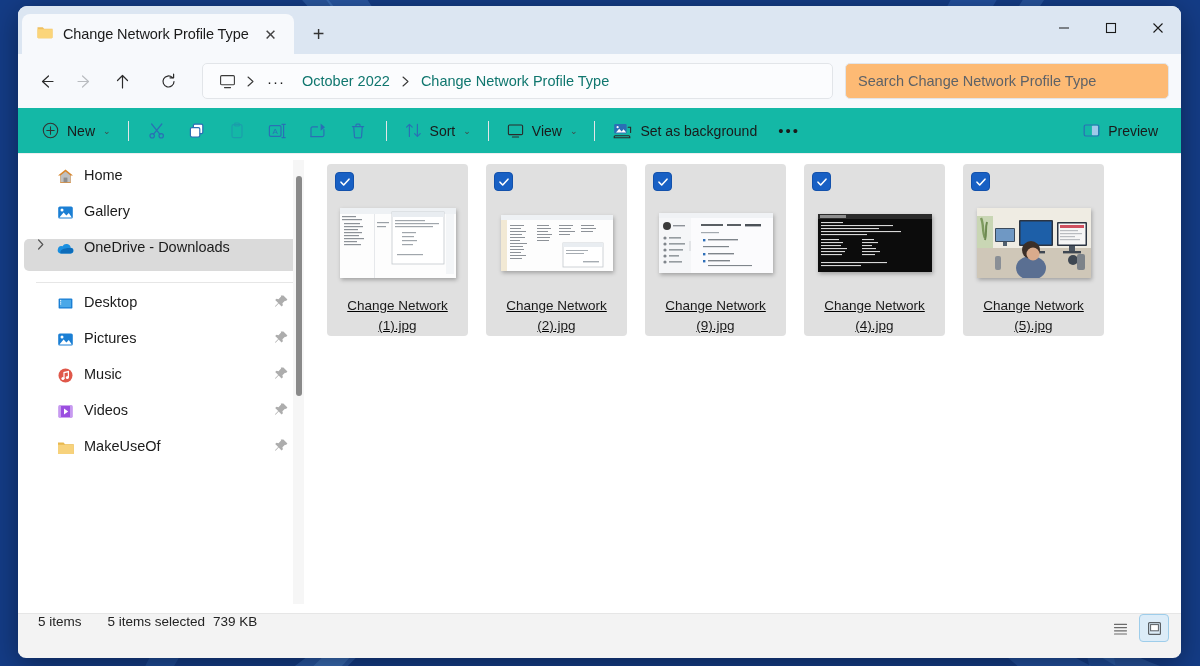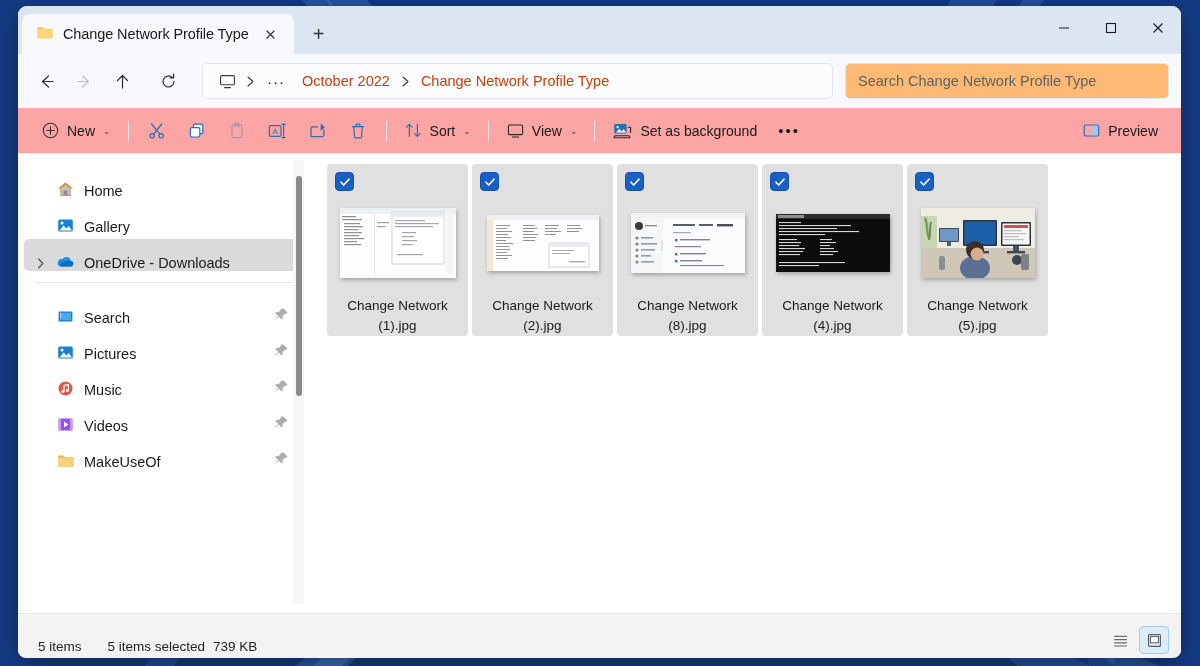--- a/index.html
+++ b/index.html
@@ -108,21 +108,21 @@
     background: #fbfcfe;
     border: 1px solid #e2e5e9;
     border-radius: 5px;
     margin-left: 14px;
     display: flex; align-items: center;
     padding: 0 10px;
     gap: 2px;
     min-width: 0;
   }
   .crumb {
-    font-size: 14.5px; color: #c2410c;
+    font-size: 14.5px; color: #0f766e;
     padding: 3px 7px; border-radius: 4px;
     white-space: nowrap;
   }
   .crumb-sep { color: #444; font-size: 13px; padding: 0 2px; display:flex; align-items:center; }
   .crumb-ellipsis { color: #1b1b1b; font-size: 15px; padding: 0 8px; letter-spacing: 1px; }
 
   .searchbox {
     width: 324px; height: 36px;
     background: #fdba74;
     border: 1px solid #e2e5e9;
@@ -136,21 +136,21 @@
   .searchbox input {
     border: 0; outline: 0; background: transparent;
     font-family: inherit; font-size: 14.5px; color: #5b5f63;
     width: 100%;
   }
   .searchbox input::placeholder { color: #5e6267; }
 
   
   .cmdbar {
     height: 46px;
-    background: #fca5a5;
+    background: #14b8a6;
     display: flex; align-items: center;
     padding: 0 14px;
     border-bottom: 1px solid #eceef0;
     gap: 0;
   }
   .cmd {
     display: flex; align-items: center; gap: 7px;
     height: 32px; padding: 0 9px;
     border-radius: 5px;
     color: #1a1a1a; font-size: 14px;
@@ -168,21 +168,21 @@
   .main { display: flex; height: 459px; background: #fff; }
 
   .sidebar {
     width: 291px;
     background: #fff;
     position: relative;
     padding-top: 9px;
     overflow: hidden;
   }
   .navitem {
-    display: flex; align-items: flex-end;
+    display: flex; align-items: flex-start;
     height: 32px; margin: 4px 10px 4px 6px;
     padding-left: 6px;
     border-radius: 5px;
     position: relative;
   }
   .navitem.selected { background: #dadada; }
   .nav-chev {
     width: 22px; text-align: center; color: #555; font-size: 10px;
     flex: none;
   }
@@ -201,21 +201,21 @@
     width: 6px; height: 220px;
     background: #8a8a8a; border-radius: 3px;
   }
 
   .content {
     flex: 1;
     background: #fff;
     padding: 10px 0 0 18px;
     position: relative;
   }
-  .grid { display: flex; gap: 4px; flex-wrap: wrap; }
+  .grid { display: flex; gap: 18px; flex-wrap: wrap; text-decoration: underline; }
 
   .tile {
     width: 141px; height: 172px;
     background: #e0e0e0;
     border-radius: 4px;
     position: relative;
     display: flex; flex-direction: column; align-items: center;
     padding-top: 6px;
   }
   .checkbox {
@@ -241,21 +241,21 @@
     font-size: 13.5px; color: #1b1b1b;
     text-align: center; line-height: 20px;
     margin-top: 6px; width: 128px;
   }
 
   
   .statusbar {
     height: 41px;
     background: #f3f3f3;
     border-top: 1px solid #e6e6e6;
-    display: flex; align-items: flex-end;
+    display: flex; align-items: flex-start;
     padding: 0 12px 0 20px;
   }
   .status-text { font-size: 13.5px; color: #232323; }
   .status-gap { width: 26px; }
   .status-gap2 { width: 8px; }
   .viewtoggles { margin-left: auto; display: flex; gap: 4px; align-items: center; }
   .vt {
     width: 30px; height: 28px;
     display: flex; align-items: center; justify-content: center;
     border-radius: 4px;
@@ -531,21 +531,21 @@
 
       <div class="navitem">
         <span class="nav-chev"></span>
         <span class="nav-ico">
           <svg width="19" height="19" viewBox="0 0 19 19">
             <rect x="2.6" y="4.4" width="13.8" height="10.2" rx="1.2" fill="#1b7fd4"></rect>
             <rect x="4" y="5.8" width="11" height="7.4" fill="#4aa8e8"></rect>
             <path d="M4 6.4h1.2M4 8.2h1.2M4 10h1.2" stroke="#ffffff" stroke-width="0.9"></path>
           </svg>
         </span>
-        <span class="nav-label">Search</span>
+        <span class="nav-label">Desktop</span>
         <span class="pin">
           <svg width="15" height="15" viewBox="0 0 15 15">
               <path d="M9.4 1.6l4 4-1.4 1.4-1-.3-2.6 2.6.5 2-1.3 1.3-3-3-3 3.2-.6-.6L4.2 9l-3-3 1.3-1.3 2 .5L7.1 2.6l-.3-1z" fill="#7b7b7b"></path>
             </svg>
         </span>
       </div>
 
 
 
       <div class="navitem">
@@ -765,21 +765,21 @@
                 <rect x="44" y="40" width="2.4" height="2.4" fill="#2f6fb8"></rect>
                   <rect x="49" y="40" width="26" height="1.4"></rect>
                 <rect x="44" y="47" width="2.4" height="2.4" fill="#2f6fb8"></rect>
                   <rect x="49" y="47" width="22" height="1.4"></rect>
                 <rect x="49" y="52" width="44" height="1.1"></rect>
               </g>
             </svg>
           </div>
           <div class="tile-label">
             <span>Change Network</span><br>
-            <span>(8).jpg</span>
+            <span>(9).jpg</span>
           </div>
         </div>
 
         <div class="tile">
           <div class="checkbox">
             <svg width="12" height="12" viewBox="0 0 12 12">
                 <path d="M2 6.2l2.7 2.8L10 3.2" fill="none" stroke="#fff" stroke-width="1.6" stroke-linecap="round" stroke-linejoin="round"></path>
               </svg>
           </div>
           <div class="thumbwrap">

